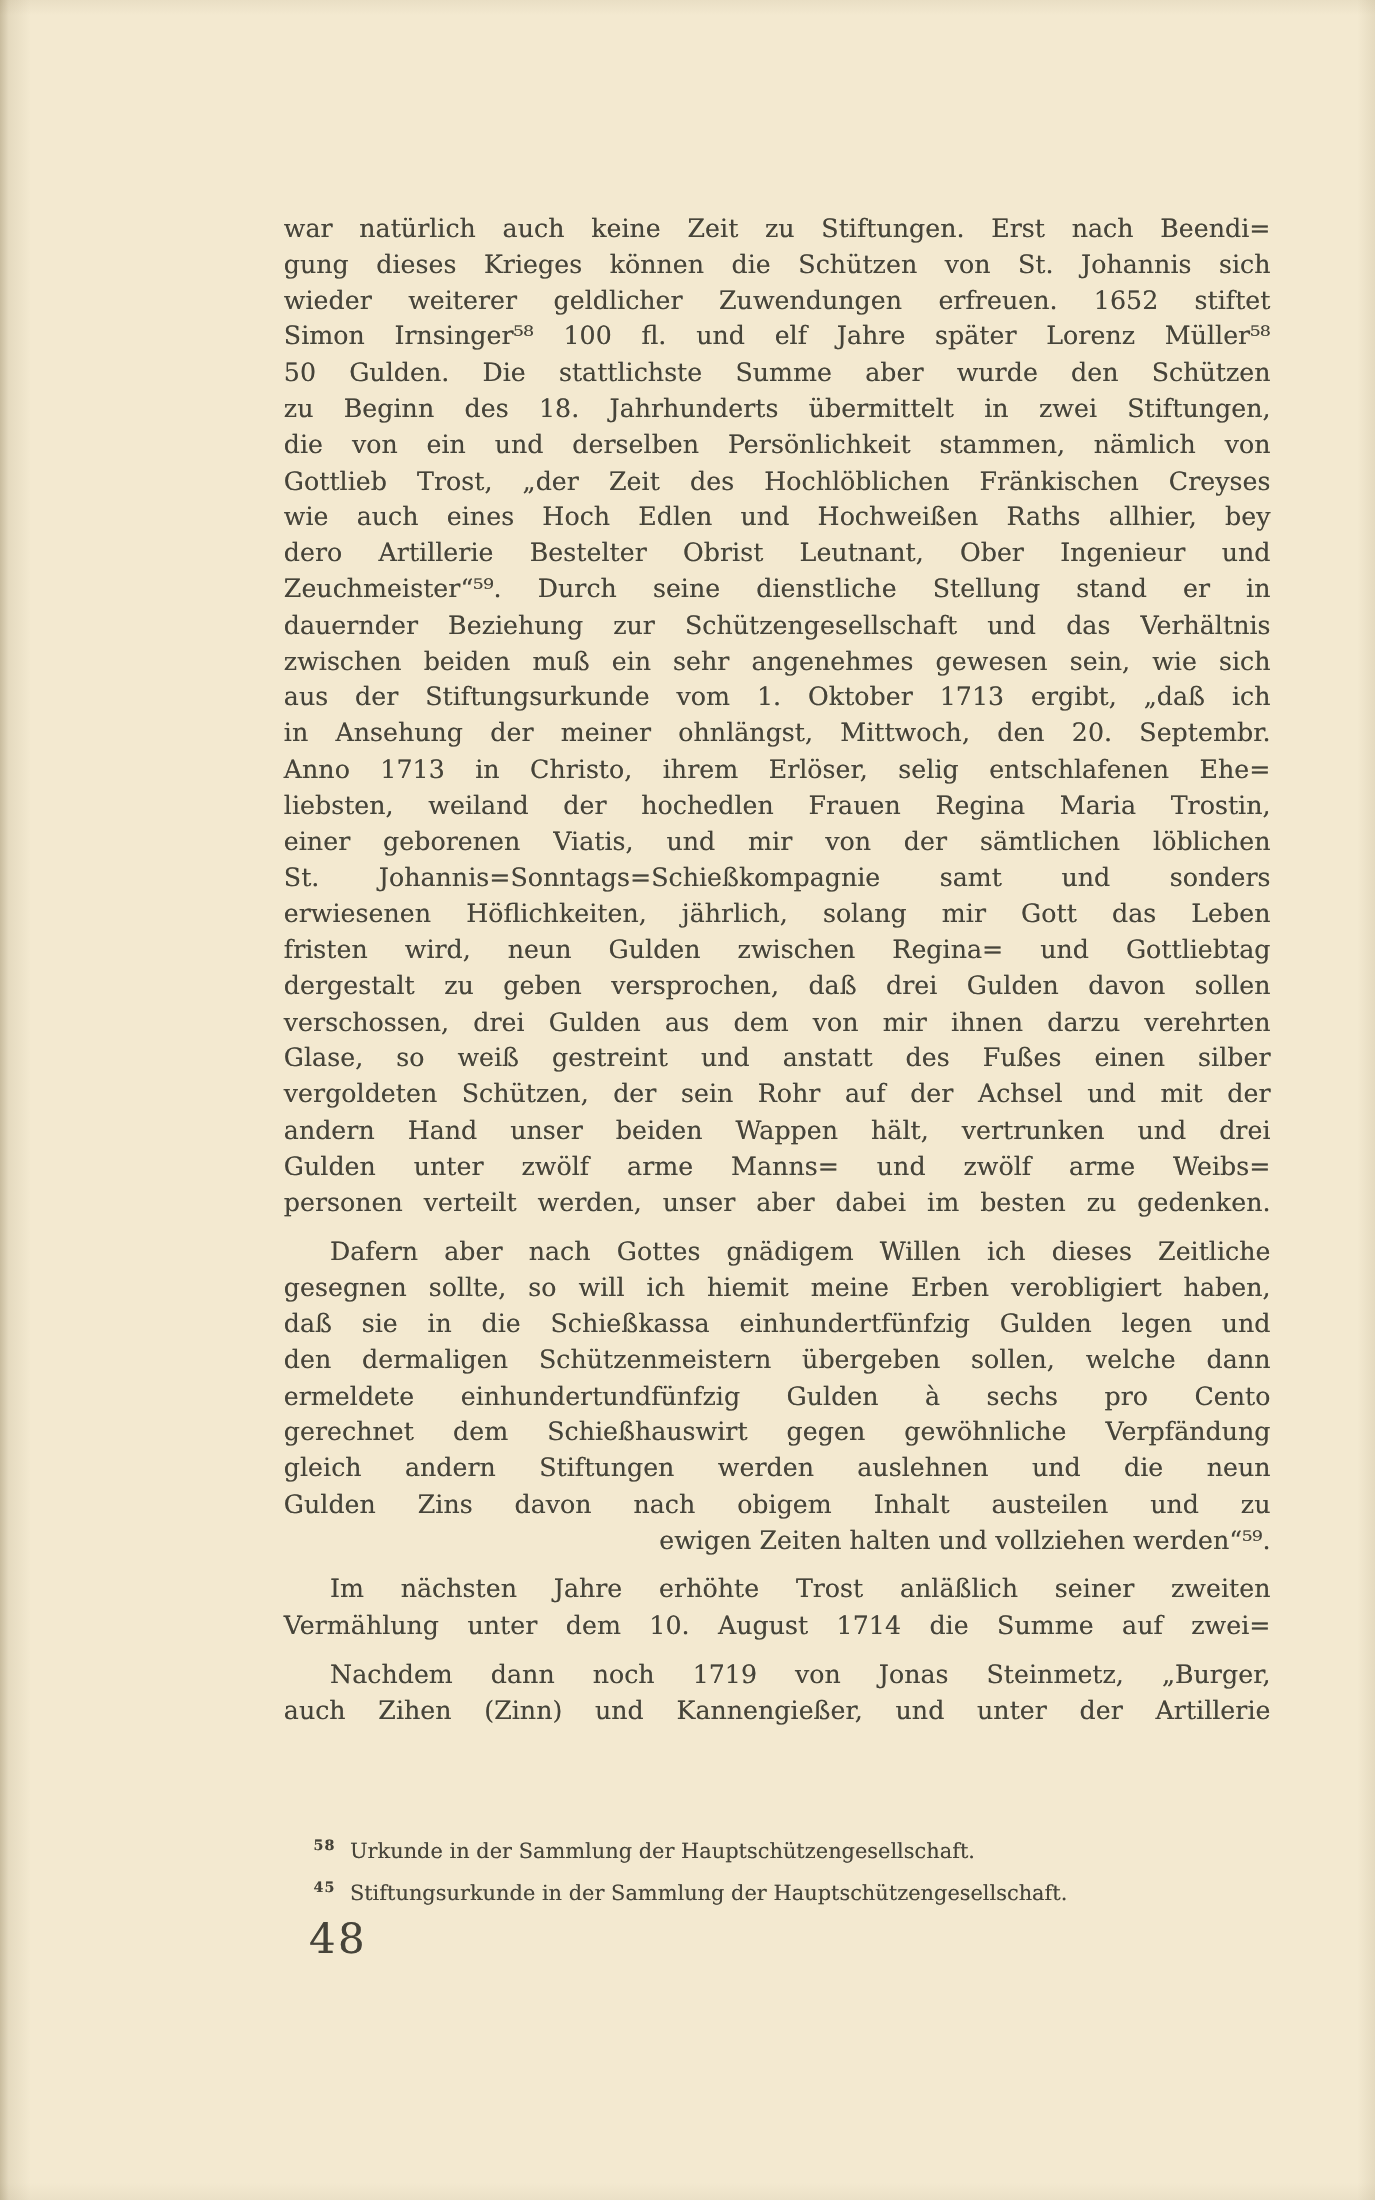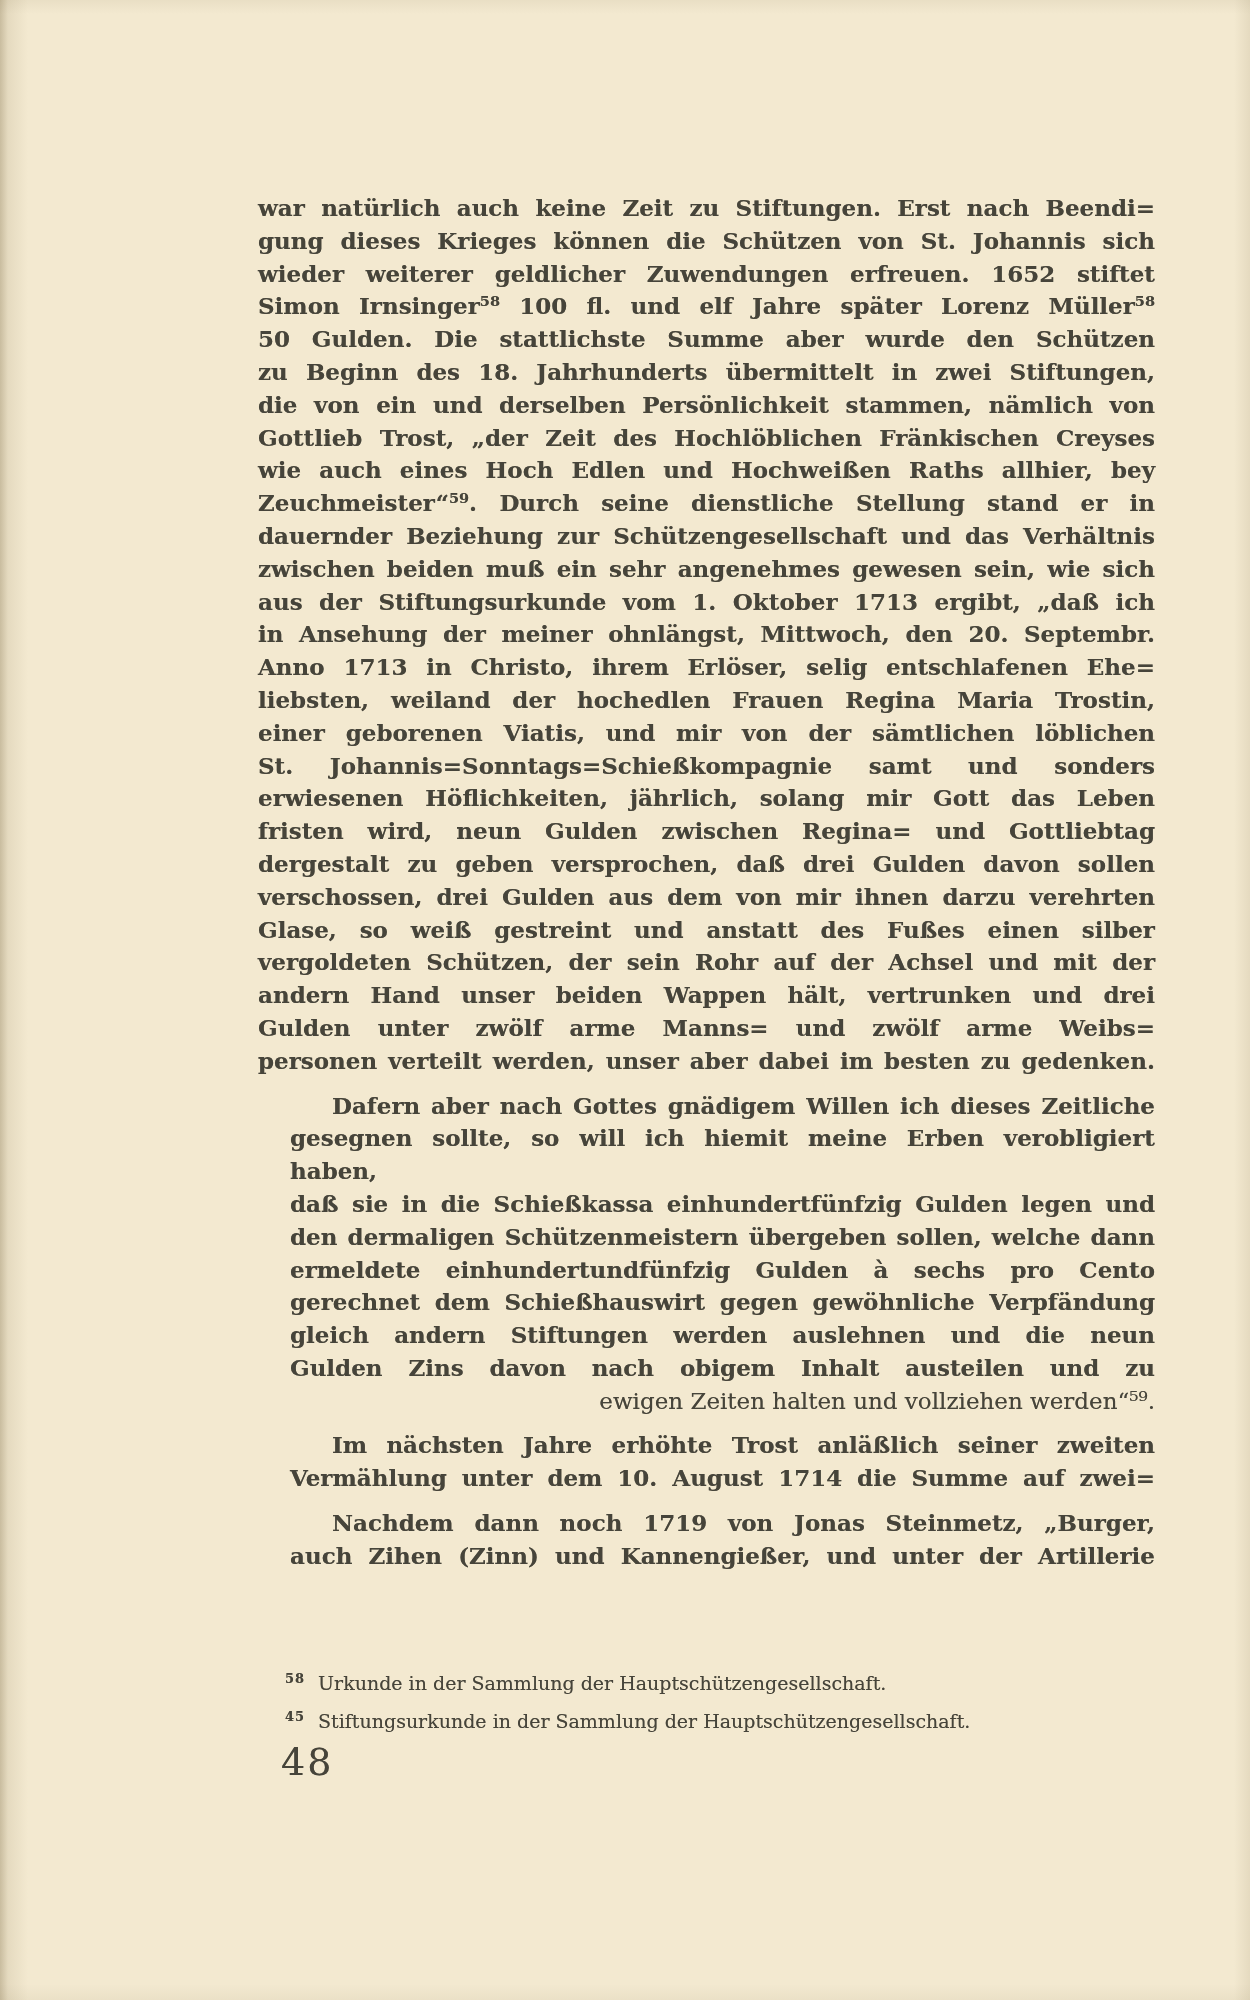--- a/index.html
+++ b/index.html
@@ -21,24 +21,24 @@
       linear-gradient(0deg, rgba(104,86,46,0.06) 0px, rgba(104,86,46,0) 16px),
       radial-gradient(130% 100% at 52% 45%, rgba(0,0,0,0) 68%, rgba(104,86,46,0.10) 100%);
   }
   .text-block {
     position: absolute;
     left: 258px; top: 192px; width: 897px;
     font-size: 23px;
     line-height: 32.8px;
     text-shadow: 0 0 0.5px rgba(62,60,48,0.55);
   }
-  .paragraph + .paragraph { margin-top: 12px; margin-left: 32px; }
+  .paragraph + .paragraph { margin-top: 12px; }
   .paragraph.indent .line:first-child { text-indent: 42px; }
   .line { text-align: right; white-space: normal; }
-  .line.just { text-align: justify; text-align-last: justify; font-weight: bold; }
+  .line.just { text-align: justify; text-align-last: justify; }
   .footnotes {
     position: absolute;
     left: 258px; top: 1662px; width: 897px;
     font-size: 19px;
     line-height: 33px;
     text-shadow: 0 0 0.4px rgba(62,60,48,0.5);
   }
   .footnote { padding-left: 27px; }
   .fn-marker {
     font-size: 13px;
@@ -65,20 +65,21 @@
       <div class="paragraph">
         <div class="line just">war natürlich auch keine Zeit zu Stiftungen. Erst nach Beendi=</div>
         <div class="line just">gung dieses Krieges können die Schützen von St. Johannis sich</div>
         <div class="line just">wieder weiterer geldlicher Zuwendungen erfreuen. 1652 stiftet</div>
         <div class="line just">Simon Irnsinger⁵⁸ 100 fl. und elf Jahre später Lorenz Müller⁵⁸</div>
         <div class="line just">50 Gulden. Die stattlichste Summe aber wurde den Schützen</div>
         <div class="line just">zu Beginn des 18. Jahrhunderts übermittelt in zwei Stiftungen,</div>
         <div class="line just">die von ein und derselben Persönlichkeit stammen, nämlich von</div>
         <div class="line just">Gottlieb Trost, „der Zeit des Hochlöblichen Fränkischen Creyses</div>
         <div class="line just">wie auch eines Hoch Edlen und Hochweißen Raths allhier, bey</div>
+        <div class="line just">dero Artillerie Bestelter Obrist Leutnant, Ober Ingenieur und</div>
         <div class="line just">Zeuchmeister“⁵⁹. Durch seine dienstliche Stellung stand er in</div>
         <div class="line just">dauernder Beziehung zur Schützengesellschaft und das Verhältnis</div>
         <div class="line just">zwischen beiden muß ein sehr angenehmes gewesen sein, wie sich</div>
         <div class="line just">aus der Stiftungsurkunde vom 1. Oktober 1713 ergibt, „daß ich</div>
         <div class="line just">in Ansehung der meiner ohnlängst, Mittwoch, den 20. Septembr.</div>
         <div class="line just">Anno 1713 in Christo, ihrem Erlöser, selig entschlafenen Ehe=</div>
         <div class="line just">liebsten, weiland der hochedlen Frauen Regina Maria Trostin,</div>
         <div class="line just">einer geborenen Viatis, und mir von der sämtlichen löblichen</div>
         <div class="line just">St. Johannis=Sonntags=Schießkompagnie samt und sonders</div>
         <div class="line just">erwiesenen Höflichkeiten, jährlich, solang mir Gott das Leben</div>

